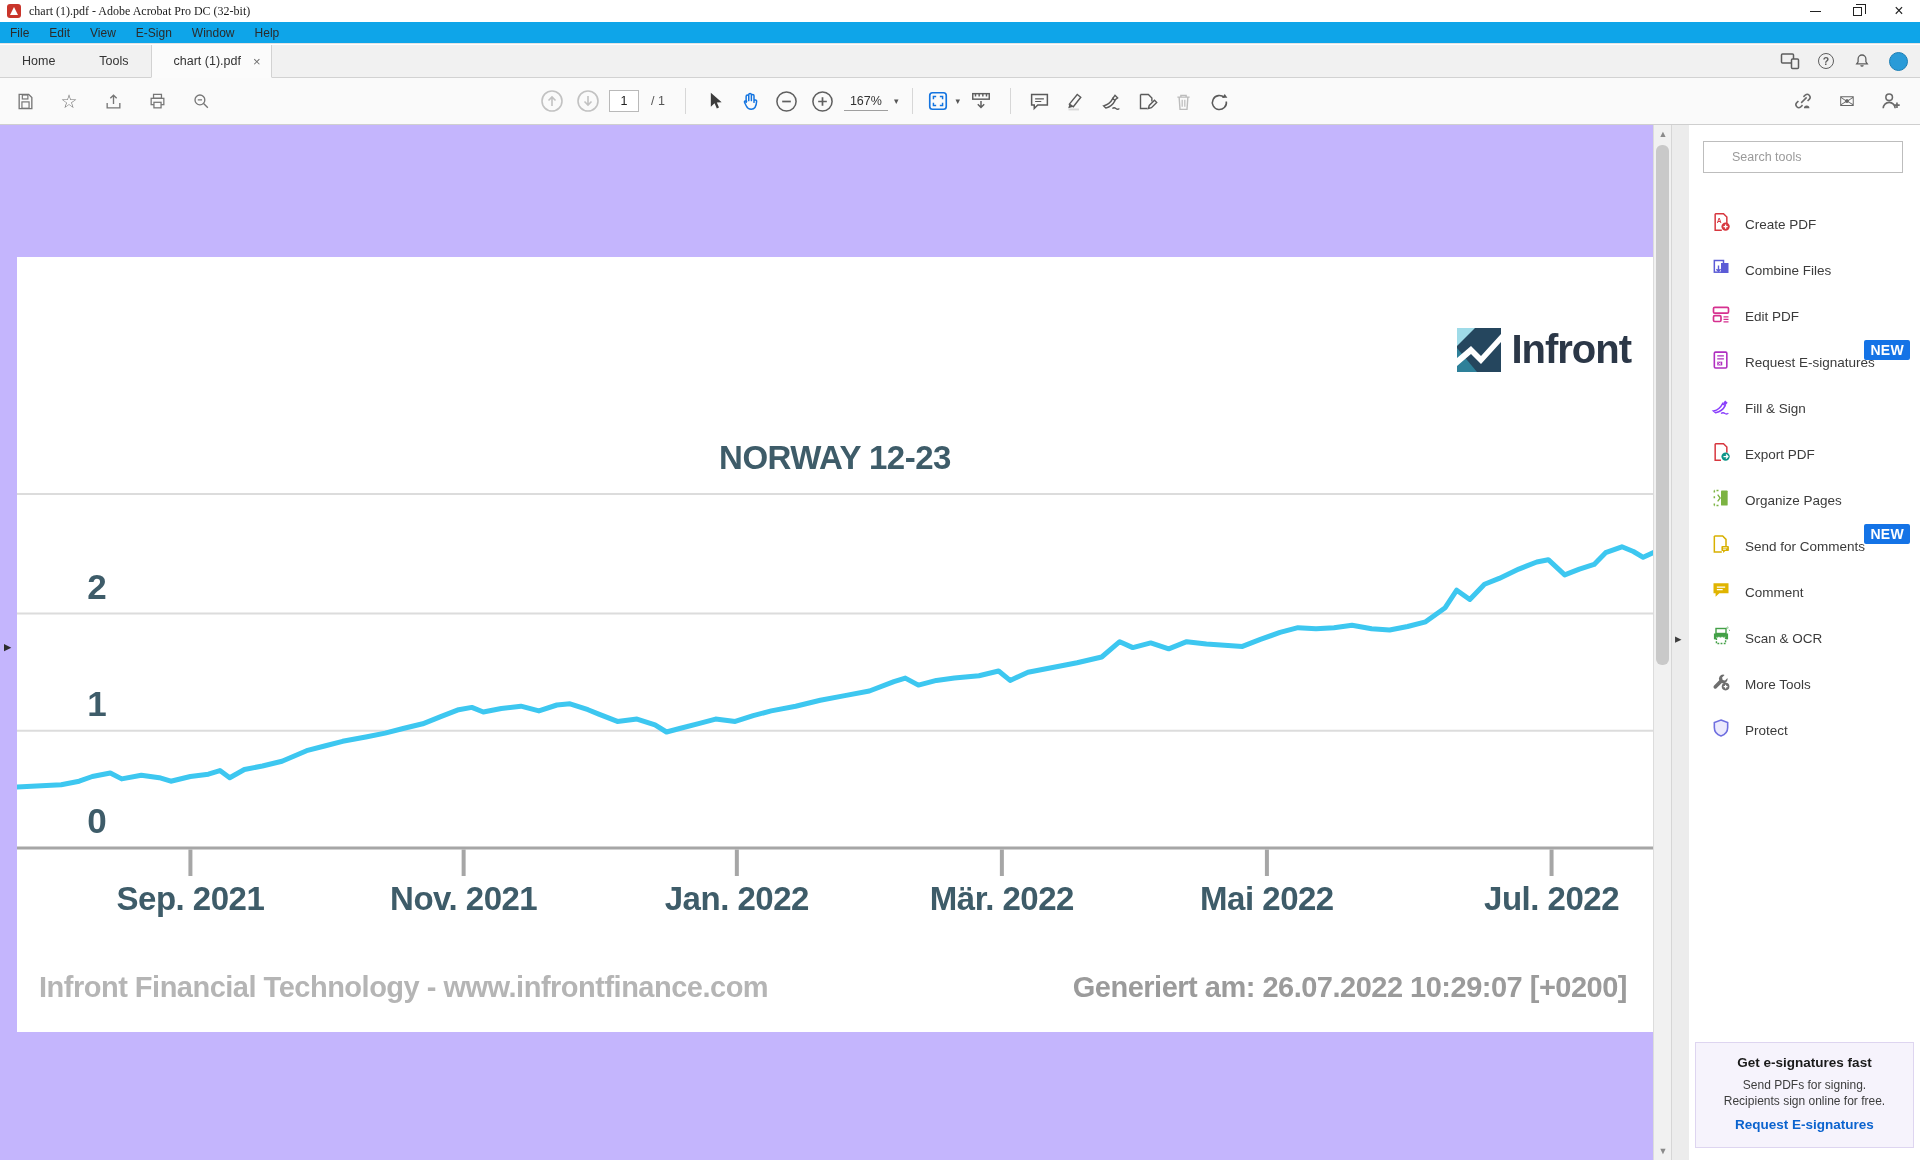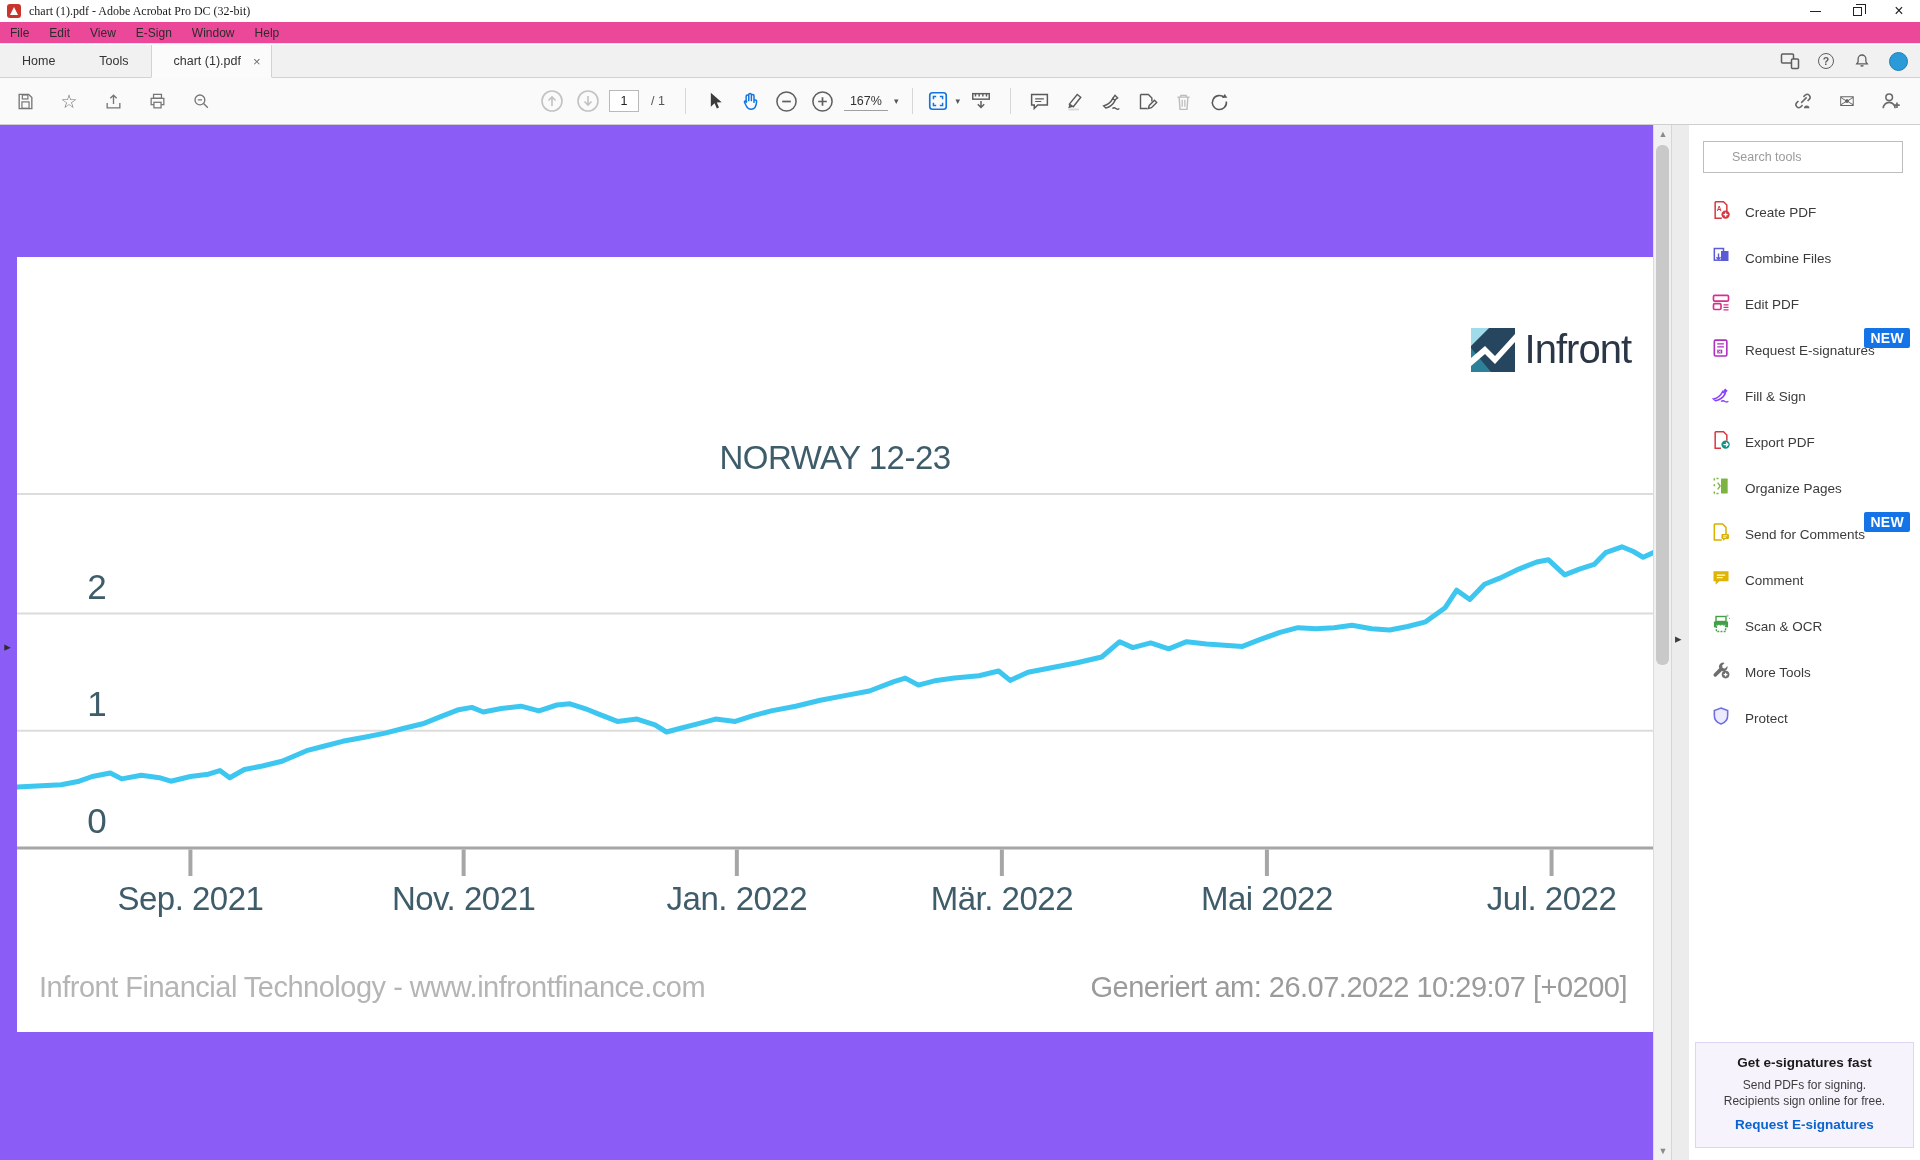--- a/index.html
+++ b/index.html
@@ -12,21 +12,21 @@
   .acro-logo:after{content:"";position:absolute;left:3px;top:3px;border-left:4px solid transparent;border-right:4px solid transparent;border-bottom:8px solid #fff;}
   .title-text{font-size:12px;color:#1a1a1a;margin-left:8px;font-family:Liberation Serif, serif;}
   .winbtns{margin-left:auto;display:flex;height:22px;}
   .winbtn{width:42px;height:22px;display:flex;align-items:center;justify-content:center;color:#222;}
   .winbtn .min{display:block;width:11px;height:1px;background:#222;}
   .winbtn .restore{display:block;width:9px;height:9px;border:1px solid #222;position:relative;background:#fff;}
   .winbtn .restore:before{content:"";position:absolute;left:2px;top:-4px;width:9px;height:9px;border:1px solid #222;border-left:none;border-bottom:none;}
   .winbtn .close{font-size:16px;line-height:16px;}
 
   
-  .menubar{position:absolute;left:0;top:22px;width:1920px;height:22px;background:#ec4899;display:flex;align-items:center;border-bottom:1px solid #e3e3e3;text-align:center;}
+  .menubar{position:absolute;left:0;top:22px;width:1920px;height:22px;background:#0ea5e9;display:flex;align-items:center;border-bottom:1px solid #e3e3e3;text-align:center;}
   .menu-item{font-size:12px;color:#2b2b2b;padding:0 10px;height:22px;display:flex;align-items:center;}
 
   
   .tabbar{position:absolute;left:0;top:45px;width:1920px;height:33px;background:#f1f1f1;border-bottom:1px solid #d2d2d2;display:flex;align-items:stretch;}
   .tab{font-size:12.5px;color:#333;padding:0 22px;display:flex;align-items:center;}
   .tab.doc{background:#fbfbfb;border-left:1px solid #d2d2d2;border-right:1px solid #d2d2d2;margin-bottom:-1px;border-bottom:1px solid #fbfbfb;padding-right:10px;}
   .tab .closex{margin-left:12px;color:#6e6e6e;font-size:13px;}
   .tabbar-right{margin-left:auto;display:flex;align-items:center;gap:12px;padding-right:10px;}
   .tbicon{width:24px;height:24px;display:flex;align-items:center;justify-content:center;}
   .help-circle{width:16px;height:16px;border:1.4px solid #5e5e5e;border-radius:50%;display:flex;align-items:center;justify-content:center;font-size:10.5px;color:#5e5e5e;font-weight:bold;}
@@ -40,36 +40,36 @@
   .page-input{width:30px;height:22px;border:1px solid #b9b9b9;background:#fff;font-size:12.5px;color:#222;text-align:center;line-height:20px;}
   .page-total{font-size:12.5px;color:#555;margin:0 6px 0 6px;}
   .zoom-box{display:flex;align-items:center;gap:6px;}
   .zoom-val{font-size:12.5px;color:#333;border-bottom:1px solid #9f9f9f;padding:2px 6px;}
   .caret{font-size:9px;color:#555;}
   .star-glyph{font-size:19px;color:#6f6f6f;line-height:19px;}
   .mail-glyph{font-size:19px;color:#666;line-height:19px;}
 
   
   .main{position:absolute;left:0;top:125px;width:1920px;height:1035px;display:flex;}
-  .docpane{position:relative;width:1653px;height:1035px;background:#8b5cf6;overflow:hidden;flex:0 0 auto;}
+  .docpane{position:relative;width:1653px;height:1035px;background:#c4b5fd;overflow:hidden;flex:0 0 auto;font-weight:bold;}
   .page{position:absolute;left:17px;top:132px;width:1636px;height:775px;background:#ffffff;}
   .nav-toggle-left{position:absolute;left:1px;top:508px;width:13px;height:26px;display:flex;align-items:center;justify-content:center;color:#2d2d2d;font-size:13px;}
 
   
   .v-scrollbar{position:relative;width:18px;height:1035px;background:#f1f1f1;border-left:1px solid #dcdcdc;flex:0 0 auto;}
   .sb-arrow{position:absolute;left:0;width:18px;height:18px;display:flex;align-items:center;justify-content:center;color:#8a8a8a;font-size:9px;}
   .sb-thumb{position:absolute;left:2px;top:20px;width:13px;height:520px;background:#c9c9c9;border-radius:6px;}
   .panel-toggle{position:relative;width:18px;height:1035px;background:#ececec;border-left:1px solid #d6d6d6;flex:0 0 auto;}
   .panel-toggle .arr{position:absolute;left:3px;top:506px;color:#3c3c3c;font-size:13px;}
 
   
   .toolspanel{position:relative;flex:1;background:#ffffff;height:1035px;}
   .search-tools{position:absolute;left:14px;top:16px;width:200px;height:32px;border:1px solid #bdbdbd;background:#fff;font-size:12.5px;color:#333;padding:0 28px;outline:none;}
   .search-tools::placeholder{color:#9a9a9a;}
-  .tools-list{position:absolute;left:0;top:64px;width:100%;}
+  .tools-list{position:absolute;left:0;top:76px;width:100%;}
   .tool-row{position:relative;height:46px;display:flex;align-items:center;padding-left:22px;gap:14px;}
   .tool-label{font-size:13.5px;color:#3b3b3b;}
   .new-badge{position:absolute;right:10px;top:1px;background:#1473e6;color:#fff;font-size:14px;font-weight:bold;padding:2px 6px;border-radius:2px;letter-spacing:.3px;}
   .promo{position:absolute;left:6px;right:6px;bottom:12px;background:#f6f3fc;border:1px solid #ded5f0;padding:12px 8px 14px 8px;text-align:center;}
   .promo-title{font-size:13.5px;font-weight:bold;color:#1a1a1a;margin-bottom:7px;}
   .promo-line{font-size:12px;color:#3d3d3d;line-height:1.35;}
   .promo-link{display:inline-block;margin-top:8px;font-size:13.5px;font-weight:bold;color:#0b63ce;}
 
   
   .brand{position:absolute;top:70px;right:22px;display:flex;align-items:center;gap:10px;}

